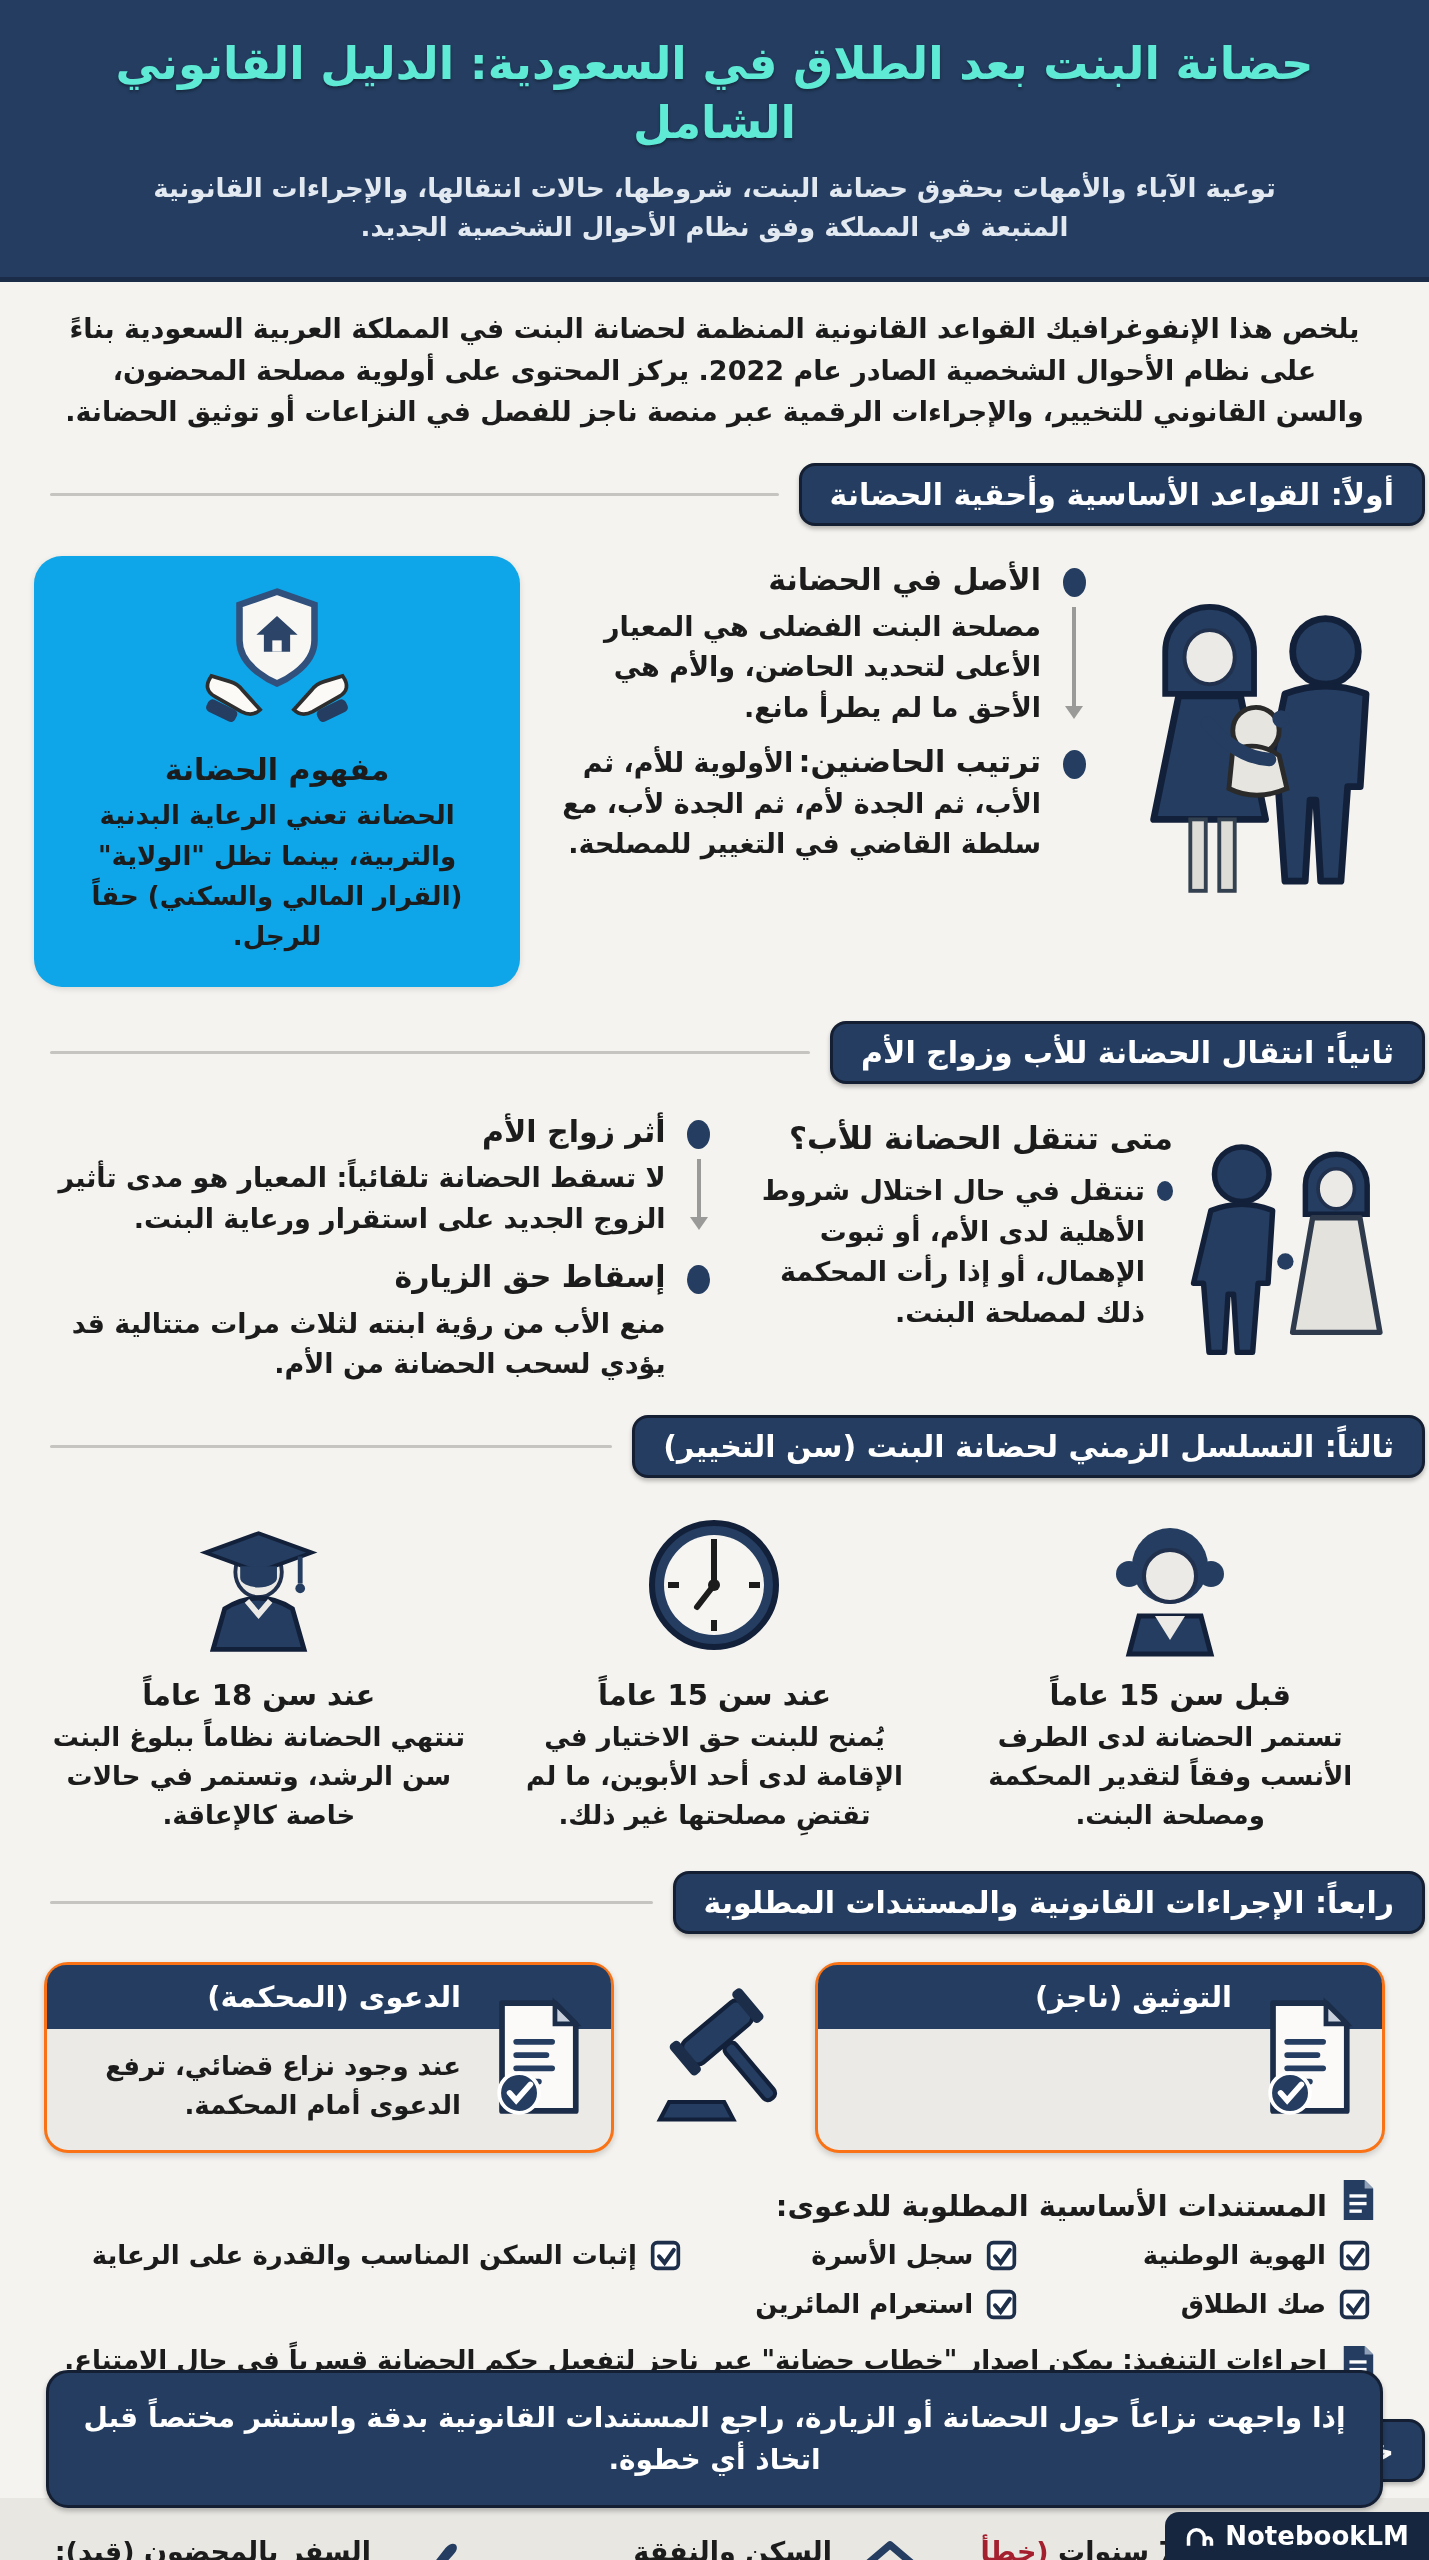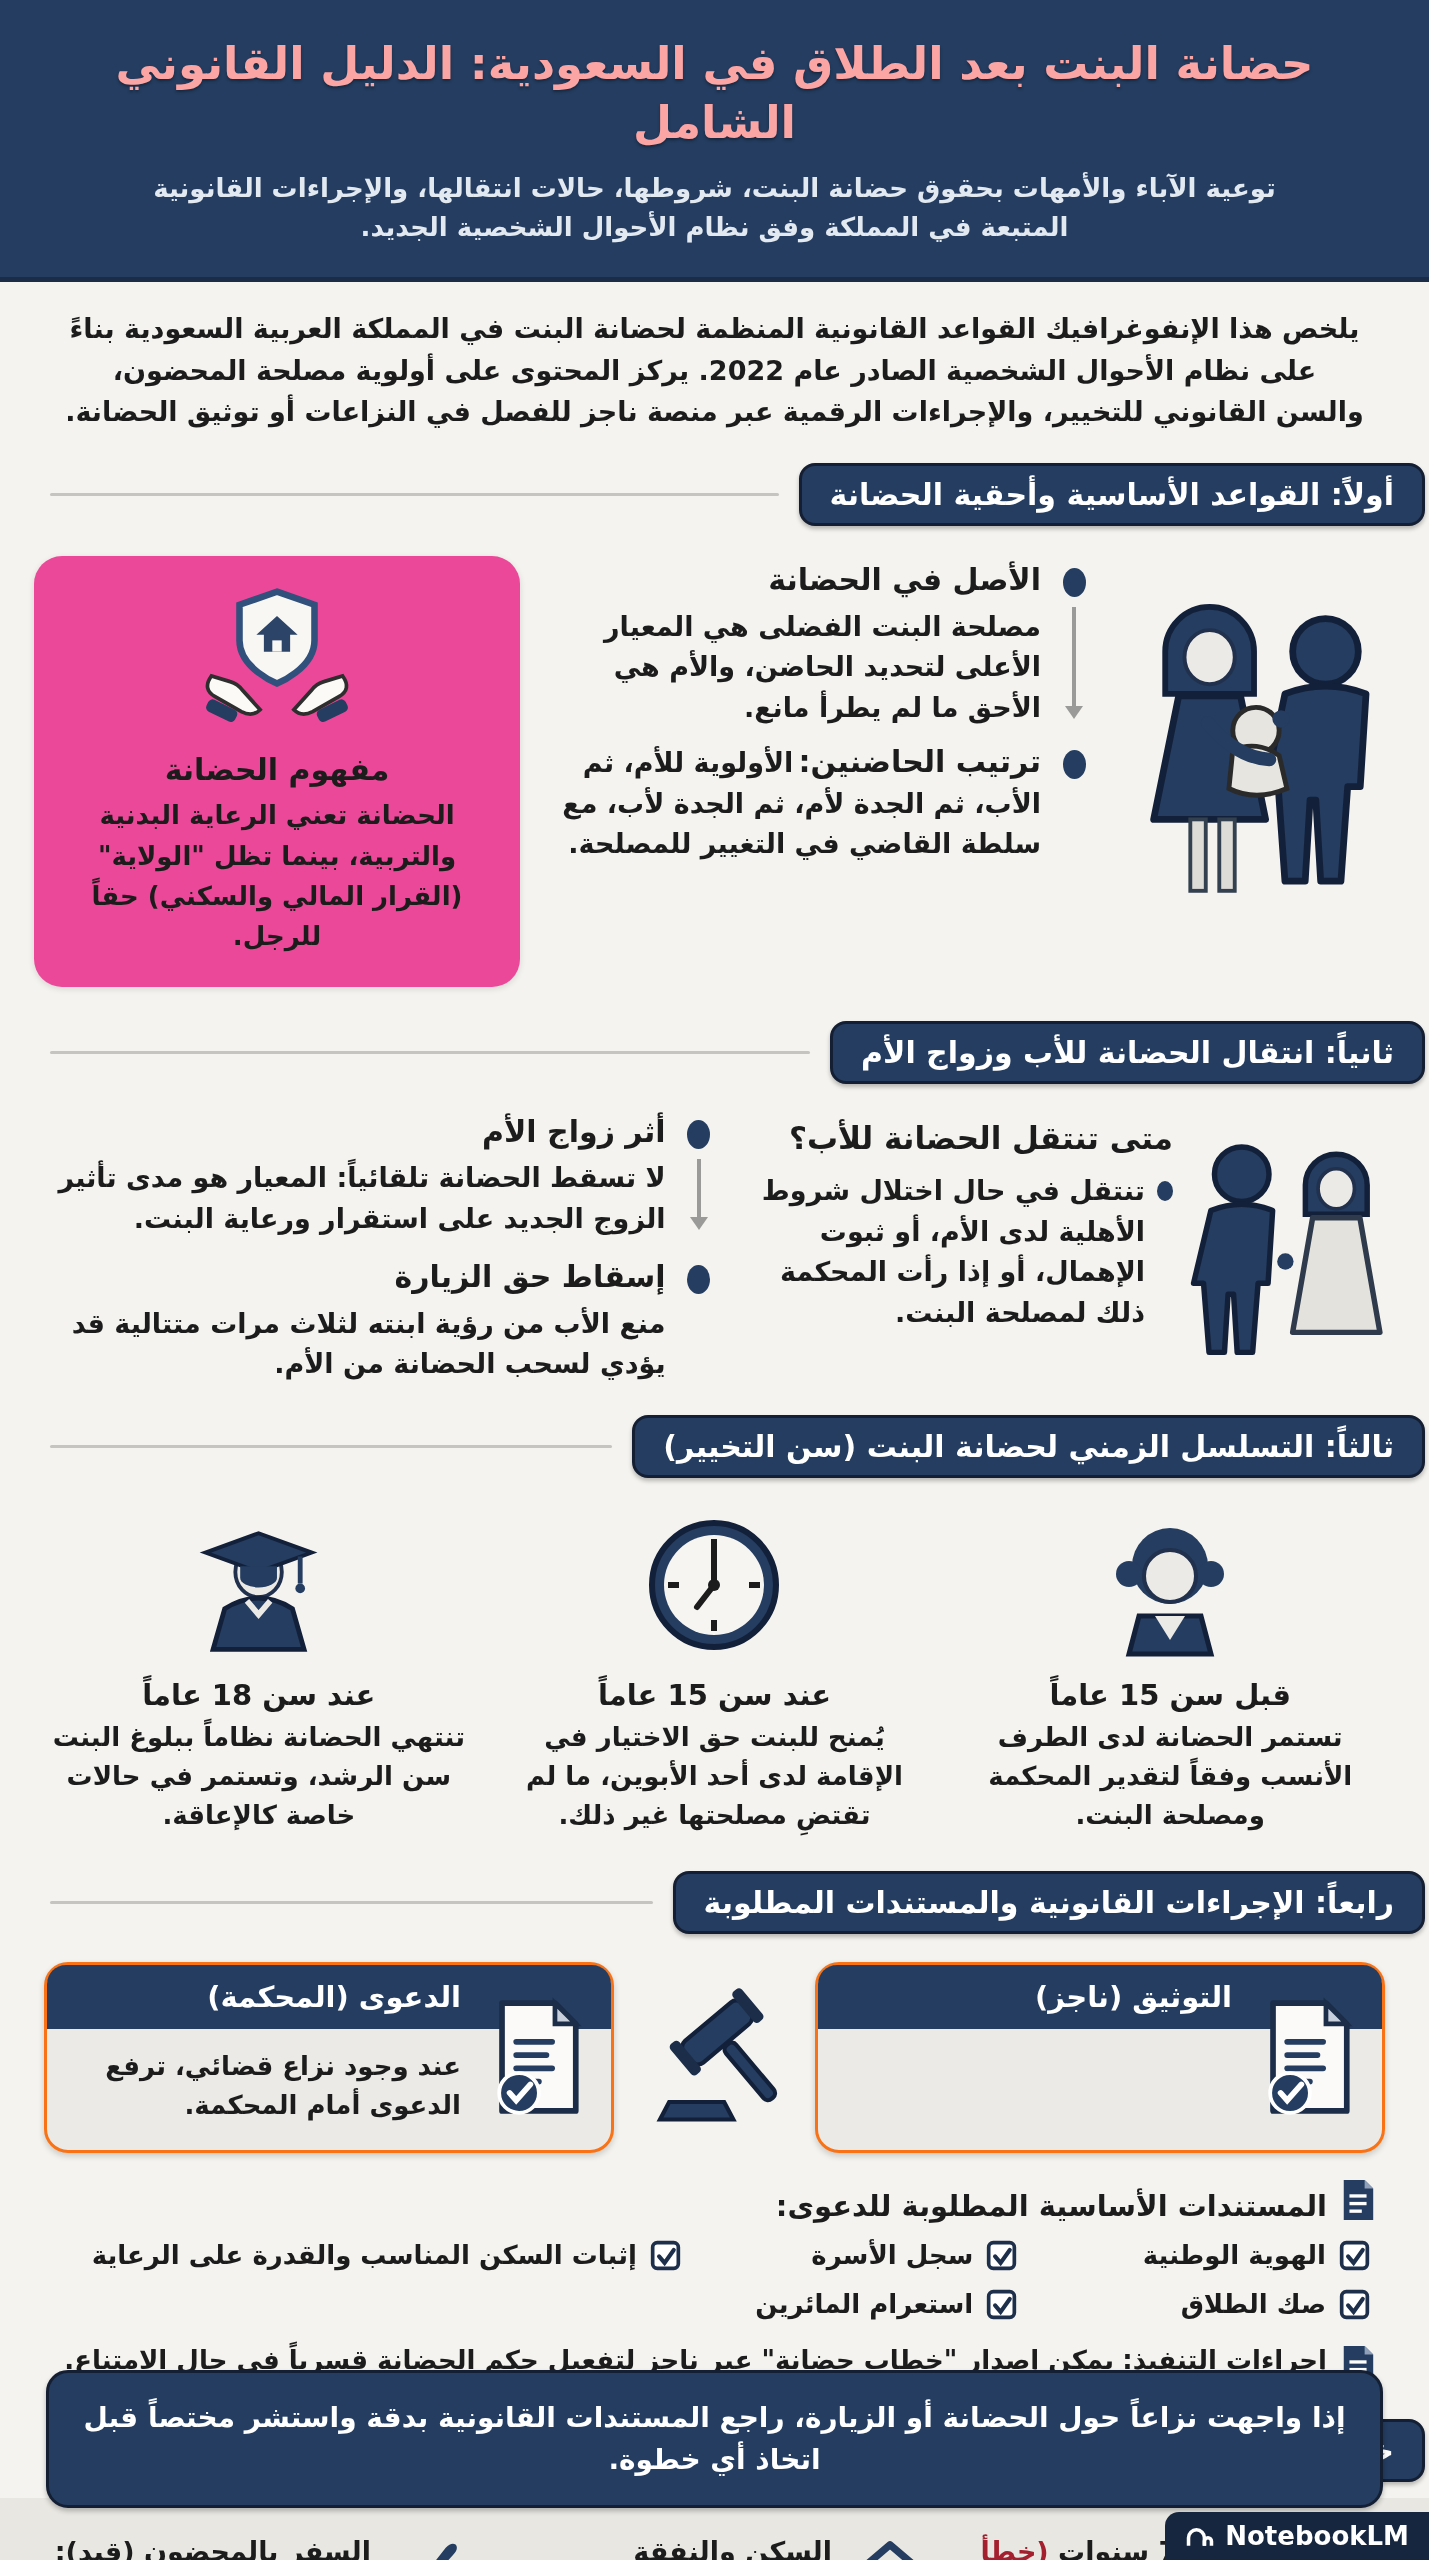--- a/index.html
+++ b/index.html
@@ -1,21 +1,21 @@
 <!DOCTYPE html>
 <html lang="ar" dir="rtl"><head>
 <meta charset="utf-8">
 <style>
   html,body{margin:0;padding:0;background:#d8d8d4;}
   .page{width:1429px;height:2560px;position:relative;overflow:hidden;background:#f4f3ef;
         direction:rtl;font-family:"DejaVu Sans","Liberation Sans",sans-serif;color:#1c1c1c;margin:0 auto;}
 
   
   .hero{background:#243d60;border-bottom:5px solid #1a2c47;padding:34px 70px 30px;text-align:center;}
-  .hero h1{margin:0;color:#fca5a5;font-size:45px;line-height:1.32;font-weight:800;text-shadow:0 2px 3px rgba(0,0,0,.35);}
+  .hero h1{margin:0;color:#5eead4;font-size:45px;line-height:1.32;font-weight:800;text-shadow:0 2px 3px rgba(0,0,0,.35);}
   .hero p{margin:16px auto 0;max-width:1180px;color:#e3e9f1;font-size:26px;line-height:1.5;font-weight:700;}
 
   .intro{margin:26px auto 4px;max-width:1300px;text-align:center;font-size:27px;line-height:1.55;font-weight:700;padding:0 40px;}
 
   
   .sec-head{display:flex;align-items:center;gap:20px;padding:0 4px 0 50px;margin-top:30px;}
   .pill{background:#243d60;border:3px solid #141f33;border-radius:16px;color:#fff;font-size:30px;font-weight:800;
         padding:11px 28px;box-shadow:0 3px 4px rgba(0,0,0,.25);white-space:nowrap;}
   .rule{flex:1;height:3px;background:#c5c4c0;border-radius:2px;}
 
@@ -27,21 +27,21 @@
   .v-head{width:0;height:0;border:9px solid transparent;border-top:13px solid #9a9a98;}
   .bullet-body{flex:1;text-align:right;}
   .b-heading{font-size:30px;font-weight:800;line-height:1.35;}
   .b-text{font-size:27px;font-weight:700;line-height:1.5;margin-top:6px;}
   .inline{display:inline;}
 
   
   .s1{display:flex;align-items:flex-start;gap:24px;padding:30px 34px 4px;}
   .figure-family{width:280px;flex:0 0 auto;display:flex;justify-content:center;padding-top:8px;}
   .s1-bullets{flex:1;padding-top:4px;}
-  .concept-card{width:430px;flex:0 0 auto;background:#ec4899;border-radius:28px;padding:30px 28px;text-align:center;
+  .concept-card{width:430px;flex:0 0 auto;background:#0ea5e9;border-radius:28px;padding:30px 28px;text-align:center;
                 box-shadow:0 2px 6px rgba(0,0,0,.12);}
   .cc-title{font-size:30px;font-weight:800;margin-top:12px;}
   .cc-text{font-size:26px;font-weight:700;line-height:1.55;margin-top:8px;}
 
   
   .s2{display:flex;gap:30px;padding:28px 40px 0;align-items:flex-start;}
   .s2-when{flex:1;display:flex;gap:16px;}
   .figure-couple{width:200px;flex:0 0 auto;padding-top:14px;}
   .s2-when-text{flex:1;text-align:right;padding-top:6px;}
   .s2-when-text .b-heading{font-size:31px;}

